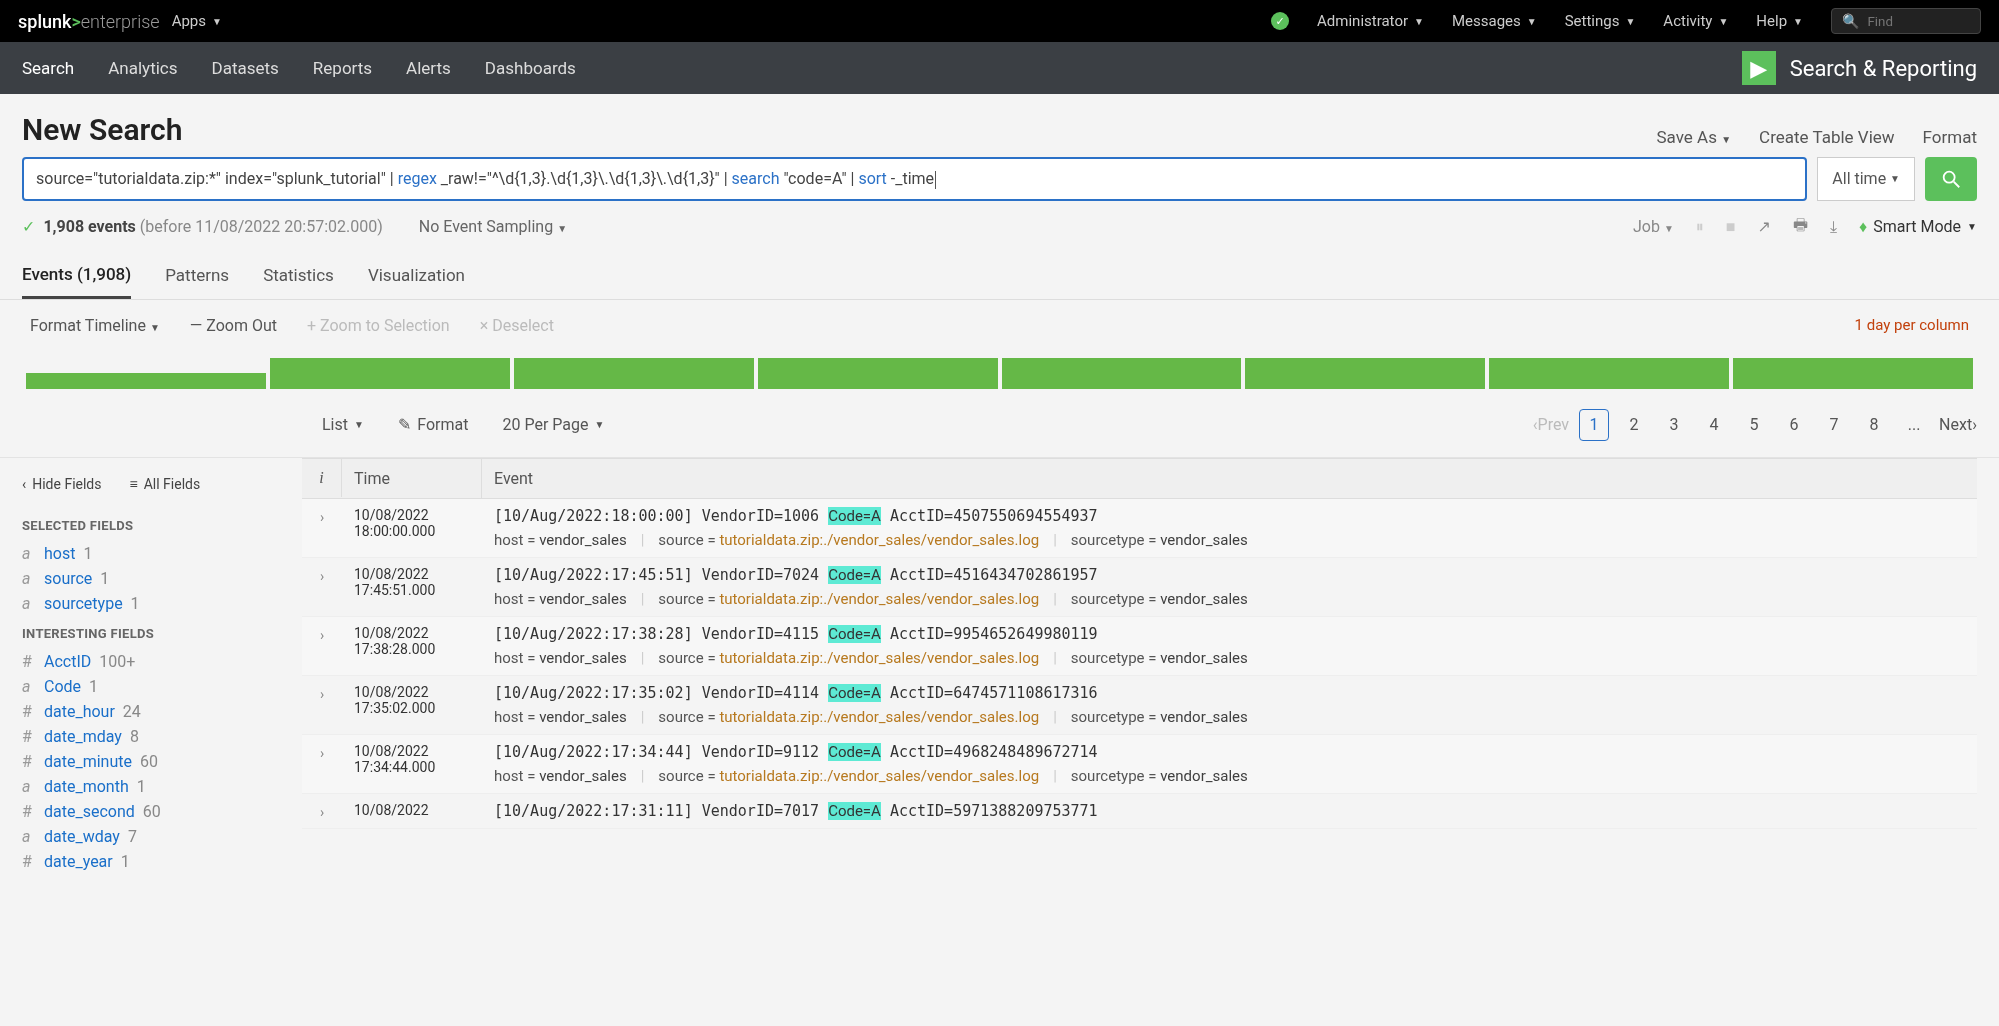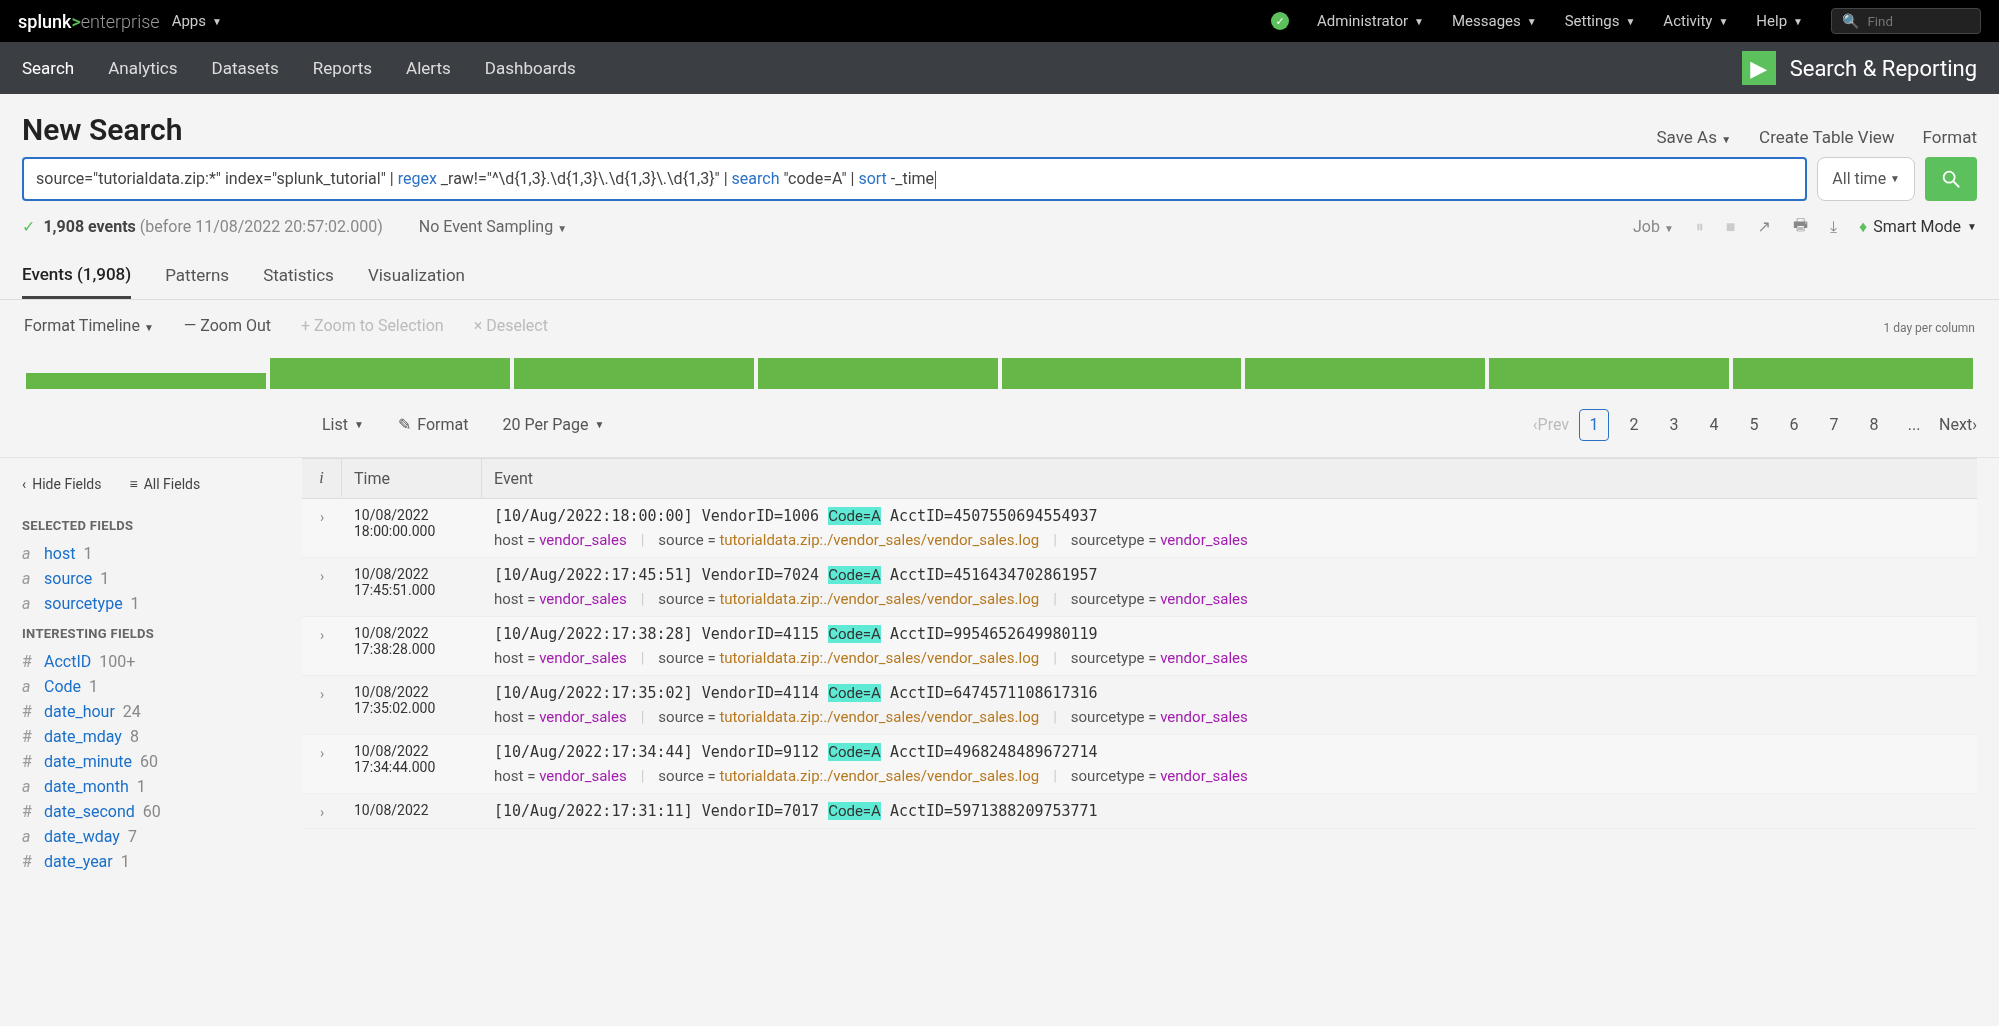--- a/index.html
+++ b/index.html
@@ -25,42 +25,42 @@
 
 .pagehead{display:flex;align-items:flex-end;padding:18px 22px 10px}
 .pagehead h1{font-size:30px;font-weight:600;color:#222}
 .pagehead .pagehead-actions{margin-left:auto;display:flex;align-items:center;gap:28px;color:#555;font-size:17px}
 .pa-item{cursor:pointer}
 
 .searchrow{display:flex;align-items:stretch;padding:0 22px;gap:10px}
 .searchbox{flex:1;border:2px solid #2b71c7;border-radius:4px;background:#fff;padding:10px 12px;font-family:ui-monospace,Menlo,Consolas,monospace;font-size:16px;color:#444;display:flex;align-items:center;position:relative}
 .searchbox .kw{color:#2b71c7}
 .searchbox .caret-line{display:inline-block;border-right:1.5px solid #555;height:1.1em;margin-left:1px;vertical-align:middle}
-.timepicker{border:1px solid #ccc;border-radius:8px;background:#fff;display:flex;align-items:center;padding:0 14px;color:#555;font-size:16px;cursor:pointer}
+.timepicker{border:1px solid #ccc;border-radius:0;background:#fff;display:flex;align-items:center;padding:0 14px;color:#555;font-size:16px;cursor:pointer}
 .go-btn{width:52px;background:#5cc05c;border-radius:4px;display:flex;align-items:center;justify-content:center;color:#fff;cursor:pointer}
 .go-btn svg{width:22px;height:22px}
 
 .statusrow{display:flex;align-items:center;padding:12px 22px;color:#444;font-size:16px}
 .statusrow .check{color:#5cc05c;margin-right:8px}
 .statusrow .evcount{font-weight:700}
 .statusrow .ts{color:#888;margin-left:4px}
 .statusrow .sampling{margin-left:36px;color:#666;cursor:pointer}
 .statusrow .jobtools{margin-left:auto;display:flex;align-items:center;gap:22px;color:#888}
 .jobtools .jt{cursor:pointer}
 .smart{display:flex;align-items:center;gap:6px;color:#333}
 .smart .bolt{color:#5cc05c}
 
 .tabs{display:flex;align-items:center;padding:0 22px;border-bottom:1px solid #ddd;background:#fff0}
 .tabs .tab{padding:12px 0;margin-right:34px;cursor:pointer;color:#555;font-size:17px}
 .tabs .tab.active{color:#222;border-bottom:3px solid #444;font-weight:500}
 
-.tlcontrols{display:flex;align-items:flex-end;padding:16px 24px 10px;color:#555;font-size:16px}
+.tlcontrols{display:flex;align-items:center;padding:16px 30px 10px;color:#555;font-size:16px}
 .tlcontrols .tlc{margin-right:30px;cursor:pointer}
 .tlcontrols .tlc.disabled{color:#bbb;cursor:not-allowed}
-.tlcontrols .perday{margin-left:auto;color:#737373;font-size:12px}
+.tlcontrols .perday{margin-left:auto;color:#c2410c;font-size:15px}
 
 .timeline{display:flex;align-items:flex-end;height:48px;padding:0 26px 4px;gap:4px}
 .timeline .bar{flex:1;background:#65b847;height:70%}
 
 .listctrl{display:flex;align-items:center;padding:16px 22px;color:#555;font-size:16px;border-bottom:1px solid #e3e3e3}
 .listctrl .left{margin-left:300px;display:flex;align-items:center;gap:34px}
 .listctrl .lc{cursor:pointer;display:flex;align-items:center;gap:6px}
 .pagination{margin-left:auto;display:flex;align-items:center;gap:10px}
 .pagination .pg{min-width:30px;height:32px;display:flex;align-items:center;justify-content:center;border-radius:4px;cursor:pointer;color:#555}
 .pagination .pg.active{border:1px solid #2b71c7;color:#2b71c7}
@@ -86,21 +86,21 @@
 .evrow:nth-child(odd){background:#f7f7f7}
 .evrow .exp{width:40px;text-align:center;color:#888;cursor:pointer;padding-top:2px}
 .evrow .timecell{width:140px;padding:0 12px;color:#333}
 .evrow .timecell .d{display:block}
 .evrow .evcell{flex:1;padding:0 12px}
 .raw{font-family:ui-monospace,Menlo,Consolas,monospace;font-size:15px;color:#333}
 .raw .hl{background:#5eead4}
 .meta{margin-top:6px;color:#555;font-size:15px;display:flex;align-items:center;gap:14px}
 .meta .sep{color:#ccc}
 .meta .mk{color:#555}
-.meta .mv{color:#a21caf;cursor:pointer}
+.meta .mv{color:#404040;cursor:pointer}
 .meta .ml{color:#b7791f;cursor:pointer}
 </style>
 </head>
 <body>
 
 <div class="topbar">
   <div class="topbar-left">
     <div class="logo">
       <span>splunk</span><span class="g">&gt;</span><span class="e">enterprise</span>
     </div>

